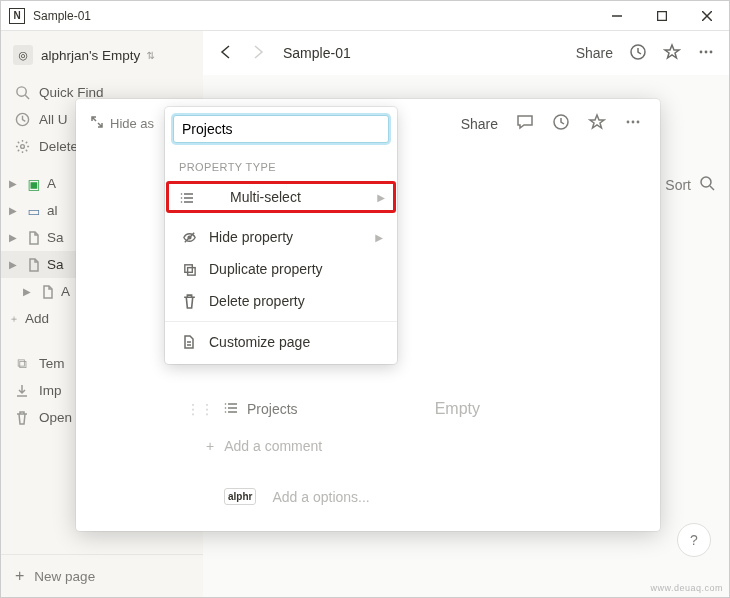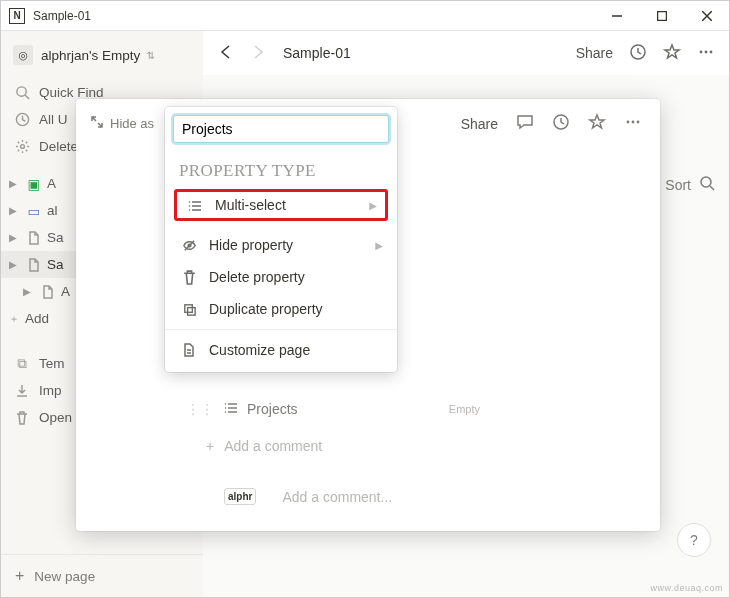--- a/index.html
+++ b/index.html
@@ -48,33 +48,33 @@
   .overlay { position:absolute; left:75px; top:98px; width:584px; height:432px; background:#fff; border-radius:4px; box-shadow: 0 4px 24px rgba(0,0,0,0.2), 0 0 0 1px rgba(15,15,15,0.05); }
   .overlay-top { display:flex; align-items:center; padding: 14px 18px 10px 14px; color:#7d7c78; }
   .open-as { display:flex; align-items:center; gap:6px; font-size:13px; }
   .ov-right { margin-left:auto; display:flex; align-items:center; gap:18px; }
   .ov-right .share { color:#545350; font-size:14px; }
   
   
   .prop-row { display:flex; align-items:center; padding: 6px 0; margin-left:110px; margin-right:180px; }
   .prop-row .drag { color:#d0d0ce; margin-right:10px; cursor:grab; }
   .prop-row .pill { display:flex; align-items:center; gap:8px; color:#7d7c78; }
-  .prop-row .empty { margin-left:auto; color:#b8b7b4; font-size:11px; }
+  .prop-row .empty { margin-left:auto; color:#b8b7b4; font-size:16px; }
   .add-prop { display:flex; align-items:center; color:#b8b7b4; margin-left:130px; margin-top:14px; gap:10px; }
-  .comment-row { display:flex; align-items:center; margin-left:112px; margin-top:34px; color:#b8b7b4; gap:26px;padding-left:36px; }
+  .comment-row { display:flex; align-items:center; margin-left:112px; margin-top:34px; color:#b8b7b4; gap:16px;padding-left:36px; }
   .avatar { font-size:10px; font-weight:700; color:#37352f; border:1px solid #d5d5d3; border-radius:3px; padding:2px 3px; }
 
   
   .popup { position:absolute; left:164px; top:106px; width:232px; background:#fff; border-radius:4px; box-shadow: 0 4px 16px rgba(0,0,0,0.18), 0 0 0 1px rgba(15,15,15,0.08); z-index:10; }
   .popup input { width:calc(100% - 16px); margin:8px; padding:5px 8px; font-size:14px; border:1px solid #9fd5e4; border-radius:3px; box-shadow: 0 0 0 2px rgba(45,170,219,0.3); outline:none; font-family:inherit; }
-  .popup .section-label { font-size:17px; font-weight:500; color:#9b9a97; letter-spacing:0.4px; padding: 10px 14px 6px; font-family: Liberation Serif, serif; }
+  .popup .section-label { font-size:11px; font-weight:500; color:#9b9a97; letter-spacing:0.4px; padding: 10px 14px 6px; }
   .popup-item { display:flex; align-items:center; padding: 6px 14px; height:32px; font-size:14px; color:#37352f; }
   .popup-item .pi-icon { width:20px; display:flex; justify-content:center; margin-right:10px; color:#6e6d6a; }
   .popup-item .submenu { margin-left:auto; color:#b8b7b4; font-size:10px; }
-  .popup-item.highlight { border: 3px solid #e1191d; border-radius:3px; margin: 2px 9px; padding: 4px 8px; }
+  .popup-item.highlight { border: 3px solid #e1191d; border-radius:3px; margin: 2px 1px; padding: 4px 8px; gap: 23px; }
   .popup-divider { height:1px; background:#ededec; margin:4px 0; }
 
   
   .help { position:absolute; right:18px; bottom:40px; width:34px; height:34px; border:1px solid #e0dfdc; border-radius:50%; display:flex; align-items:center; justify-content:center; color:#7d7c78; background:#fff; }
 
   .watermark { position:absolute; right:6px; bottom:4px; font-size:9px; color:#b8b8b8; letter-spacing:0.5px; }
 
   svg { stroke: currentColor; fill: none; stroke-width: 1.5; }
   .fillicon { fill: currentColor; stroke:none; }
 </style>
@@ -306,21 +306,21 @@
     <span class="empty">Empty</span>
   </div>
 
   <div class="add-prop">
     <span>+</span>
     <span>Add a comment</span>
   </div>
 
   <div class="comment-row">
     <span class="avatar">alphr</span>
-    <span>Add a comment...</span>
+    <span>Add a options...</span>
   </div>
 </div>
 
 <div class="popup">
   <input type="text" value="Projects" style="">
   <div class="section-label">PROPERTY TYPE</div>
 
   <div class="popup-item highlight">
     <span class="pi-icon">
         <svg width="15" height="15" viewBox="0 0 15 15">
@@ -344,34 +344,34 @@
           <path d="M2 8s2-4 6-4 6 4 6 4-2 4-6 4-6-4-6-4z"></path>
           <circle cx="8" cy="8" r="1.5"></circle>
           <line x1="3" y1="13" x2="13" y2="3"></line>
         </svg>
       </span>
     <span>Hide property</span>
     <span class="submenu">▶</span>
   </div>
   <div class="popup-item">
     <span class="pi-icon">
-        <svg width="15" height="15" viewBox="0 0 14 14">
-          <path d="M2 3h10M5 3V1h4v2M4 3l1 10h4l1-10"></path>
-        </svg>
-      </span>
-    <span>Delete property</span>
-  </div>
-  <div class="popup-item">
-    <span class="pi-icon">
         <svg width="15" height="15" viewBox="0 0 16 16">
           <rect x="3" y="3" width="8" height="8"></rect>
           <rect x="6" y="6" width="8" height="8"></rect>
         </svg>
       </span>
     <span>Duplicate property</span>
+  </div>
+  <div class="popup-item">
+    <span class="pi-icon">
+        <svg width="15" height="15" viewBox="0 0 14 14">
+          <path d="M2 3h10M5 3V1h4v2M4 3l1 10h4l1-10"></path>
+        </svg>
+      </span>
+    <span>Delete property</span>
   </div>
   <div class="popup-divider"></div>
   <div class="popup-item">
     <span class="pi-icon">
         <svg width="14" height="14" viewBox="0 0 14 14">
           <path d="M3 1h5l3 3v9H3z"></path>
           <line x1="5" y1="7" x2="9" y2="7"></line>
           <line x1="5" y1="10" x2="9" y2="10"></line>
         </svg>
       </span>

